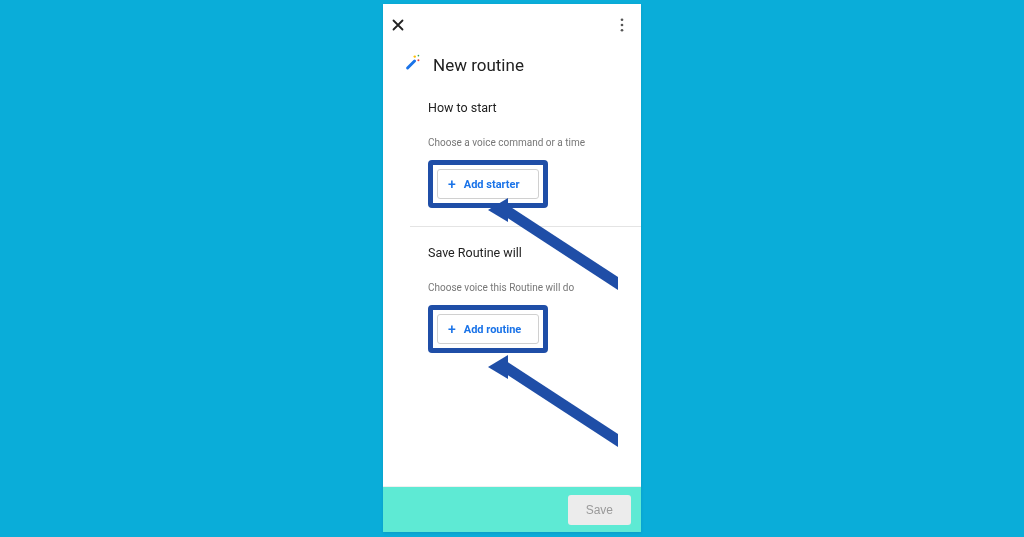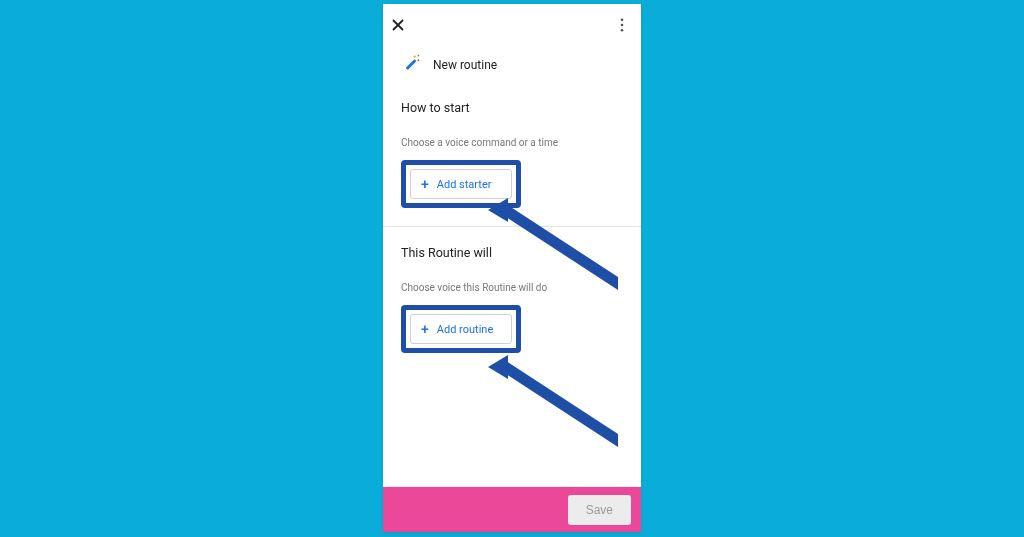--- a/index.html
+++ b/index.html
@@ -34,26 +34,27 @@
     .close-icon { width: 18px; height: 18px; color:#222; display:flex; align-items:center; justify-content:center;}
     .more-icon  { width: 18px; height: 18px; display:flex; align-items:center; justify-content:center;}
     
     .title-row {
       display: flex;
       align-items: center;
       gap: 10px;
       padding: 6px 18px 4px 18px;
     }
     .title-row svg { flex:0 0 auto;}
-    .title-text { font-size: 12px; color:#222; font-weight: 400;}
+    .title-text { font-size: 17px; color:#222; font-weight: 400;}
     
     .body {
       flex: 1;
       padding: 10px 18px 0 18px;
       overflow:hidden;
+      margin-left:27px;
     }
     .section-label { font-size: 12.5px; color:#222; margin-top: 8px; margin-bottom: 22px;}
     .section-sub   { font-size: 10px; color:#777; margin-bottom: 12px;}
     .pill-frame {
       border: 5px solid #1f4ea7;
       border-radius: 4px;
       padding: 4px;
       width: 120px;
       margin-bottom: 12px;
       position: relative;
@@ -62,31 +63,31 @@
       border: 1px solid #d0d0d0;
       border-radius: 3px;
       padding: 7px 10px;
       display: flex;
       align-items: center;
       gap: 8px;
       background:#fff;
       cursor:pointer;
     }
     .plus { color:#1a73e8; font-size: 14px; line-height:1; font-weight:500;}
-    .pill-label { color:#1a73e8; font-size: 11px; font-weight:400;}
+    .pill-label { color:#1a73e8; font-size: 11px; font-weight:700;}
     .divider { border-top:1px solid #e4e4e4; margin: 18px -18px 18px -18px;}
     
     .arrow { position:absolute; pointer-events:none;}
     
     .footer {
       height: 46px;
       border-top: 1px solid #efefef;
       display:flex; justify-content:flex-end; align-items:center;
       padding: 0 10px;
-      background: #ec4899;
+      background: #5eead4;
     }
     .save-btn {
       background:#ececec;
       color:#9a9a9a;
       font-size:12px;
       border:none;
       border-radius:3px;
       padding: 8px 18px;
       cursor:default;
     }
@@ -130,21 +131,21 @@
 
     <div class="pill-frame">
       <div class="pill-btn">
         <span class="plus">+</span>
         <span class="pill-label">Add starter</span>
       </div>
     </div>
 
     <div class="divider"></div>
 
-    <div class="section-label" style="margin-top:2px;">This Routine will</div>
+    <div class="section-label" style="margin-top:2px;">Save Routine will</div>
     <div class="section-sub">Choose voice this Routine will do</div>
 
     <div class="pill-frame">
       <div class="pill-btn">
         <span class="plus">+</span>
         <span class="pill-label">Add routine</span>
       </div>
     </div>
 
   </div>

